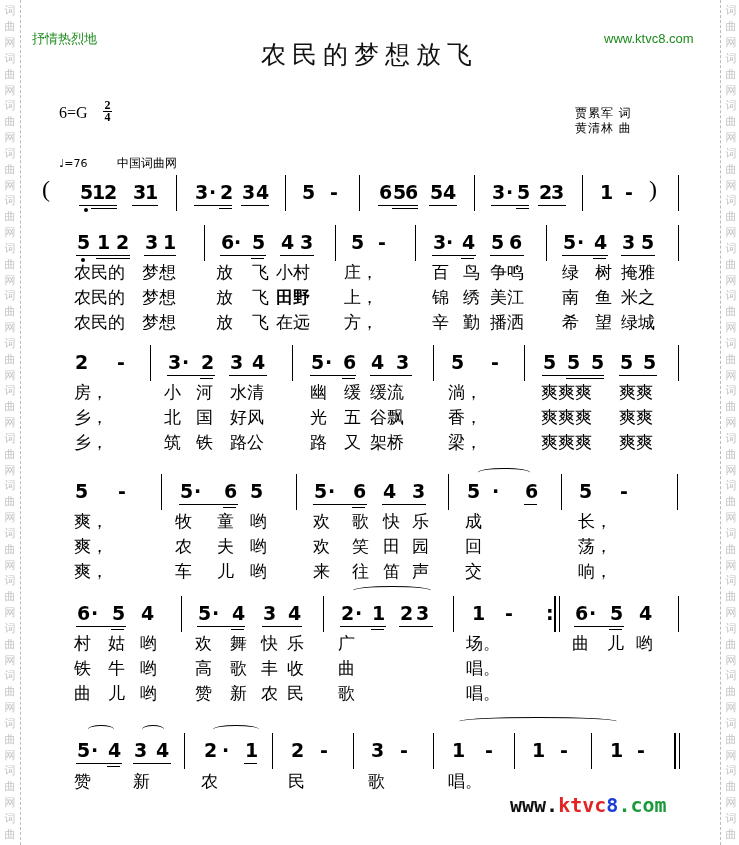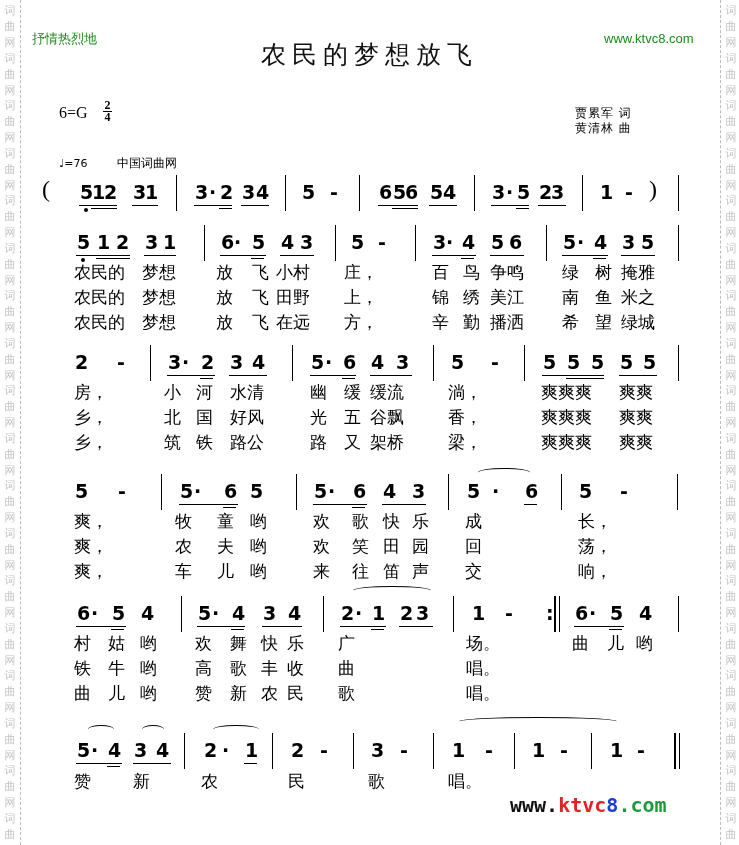--- a/index.html
+++ b/index.html
@@ -260,21 +260,21 @@
     <div class="lyr" style="left: 432px; top: 260px;">百</div>
     <div class="lyr" style="left: 463px; top: 260px;">鸟</div>
     <div class="lyr" style="left: 490px; top: 260px;">争鸣</div>
     <div class="lyr" style="left: 562px; top: 260px;">绿</div>
     <div class="lyr" style="left: 595px; top: 260px;">树</div>
     <div class="lyr" style="left: 621px; top: 260px;">掩雅</div>
     <div class="lyr" style="left: 74px; top: 285px;">农民的</div>
     <div class="lyr" style="left: 142px; top: 285px;">梦想</div>
     <div class="lyr" style="left: 216px; top: 285px;">放</div>
     <div class="lyr" style="left: 252px; top: 285px;">飞</div>
-    <div class="lyr" style="left: 276px; top: 285px;">田野</div>
+    <div class="lyr" style="left: 276px; top: 285px; font-weight: bold;">田野</div>
     <div class="lyr" style="left: 344px; top: 285px;">上，</div>
     <div class="lyr" style="left: 432px; top: 285px;">锦</div>
     <div class="lyr" style="left: 463px; top: 285px;">绣</div>
     <div class="lyr" style="left: 490px; top: 285px;">美江</div>
     <div class="lyr" style="left: 562px; top: 285px;">南</div>
     <div class="lyr" style="left: 595px; top: 285px;">鱼</div>
     <div class="lyr" style="left: 621px; top: 285px;">米之</div>
     <div class="lyr" style="left: 74px; top: 310px;">农民的</div>
     <div class="lyr" style="left: 142px; top: 310px;">梦想</div>
     <div class="lyr" style="left: 216px; top: 310px;">放</div>

